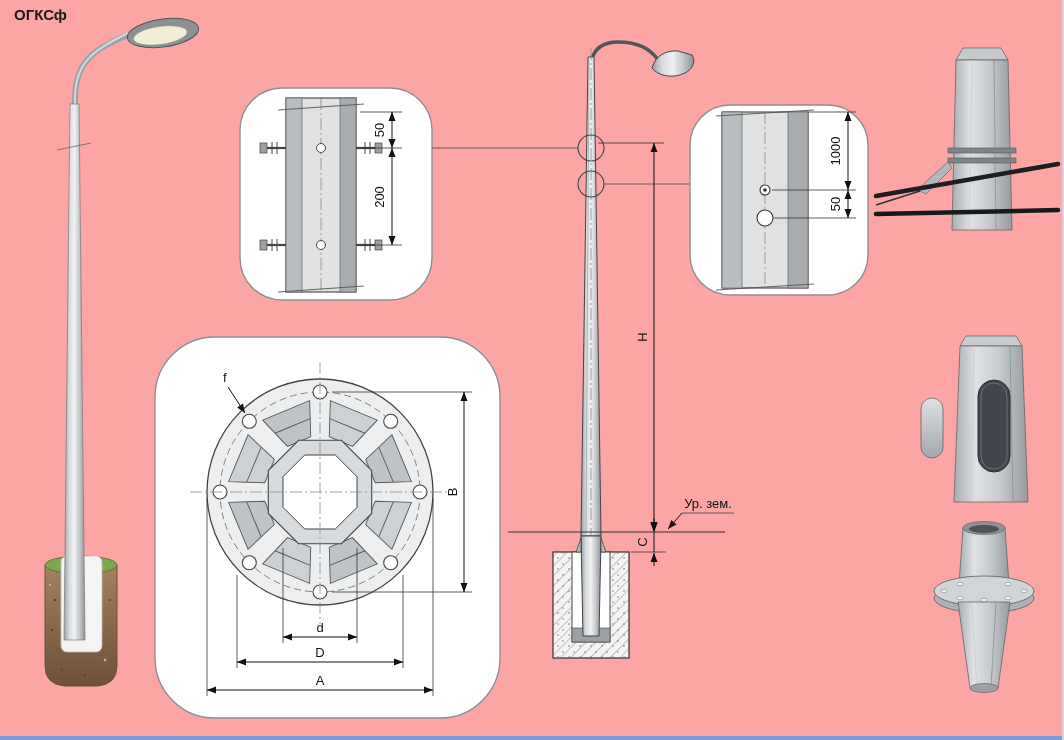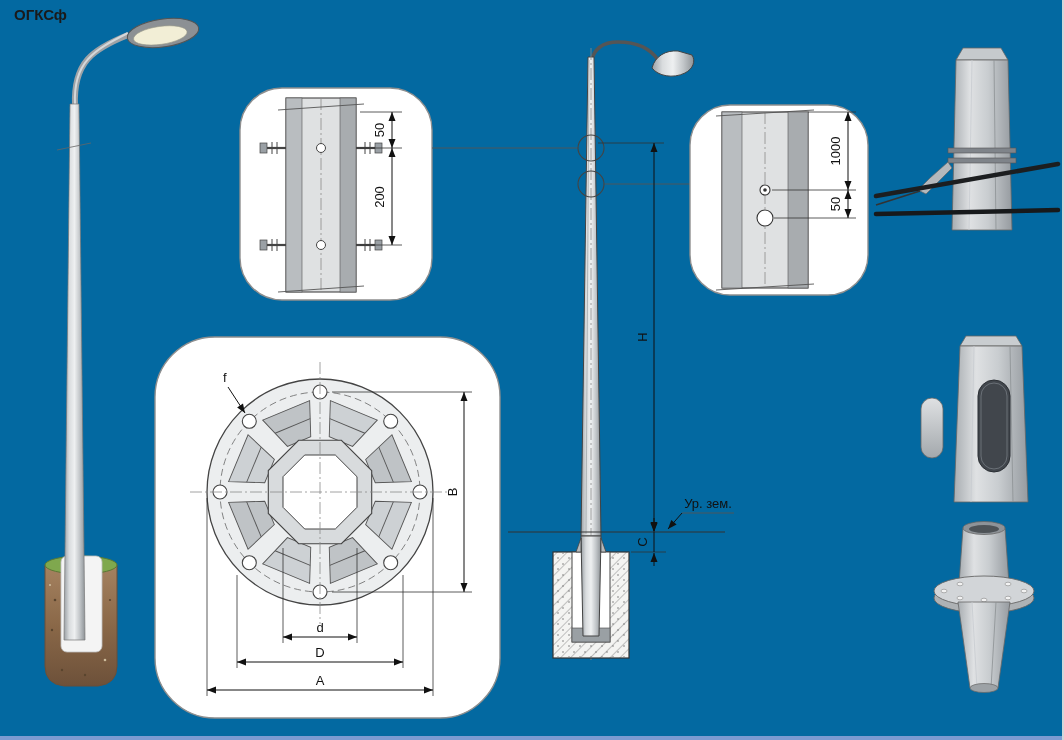--- a/index.html
+++ b/index.html
@@ -1,16 +1,16 @@
 <!DOCTYPE html>
 <html><head>
 <meta charset="utf-8">
 <style>
   html,body{margin:0;padding:0;background:#ffffff;}
-  .canvas{position:relative;width:1064px;height:740px;background:#0369a1;overflow:hidden;
+  .canvas{position:relative;width:1064px;height:740px;background:#fca5a5;overflow:hidden;
           font-family:"Liberation Sans",sans-serif;}
   svg{position:absolute;left:0;top:0;}
   .title{font:700 15px "Liberation Sans",sans-serif;fill:#1a1a1a;}
   .dimtxt{font:13px "Liberation Sans",sans-serif;fill:#111;}
   .dimline{stroke:#111;stroke-width:1;fill:none;}
   .extline{stroke:#333;stroke-width:0.8;fill:none;}
   .callout{fill:#ffffff;stroke:#8f8f8f;stroke-width:1.4;}
   .cline{stroke:#555;stroke-width:0.9;fill:none;}
   .ctr{stroke:#8a8a8a;stroke-width:0.8;fill:none;stroke-dasharray:12 3 2 3;}
   .edge-bottom{position:absolute;left:0;bottom:0;width:100%;height:4px;}

